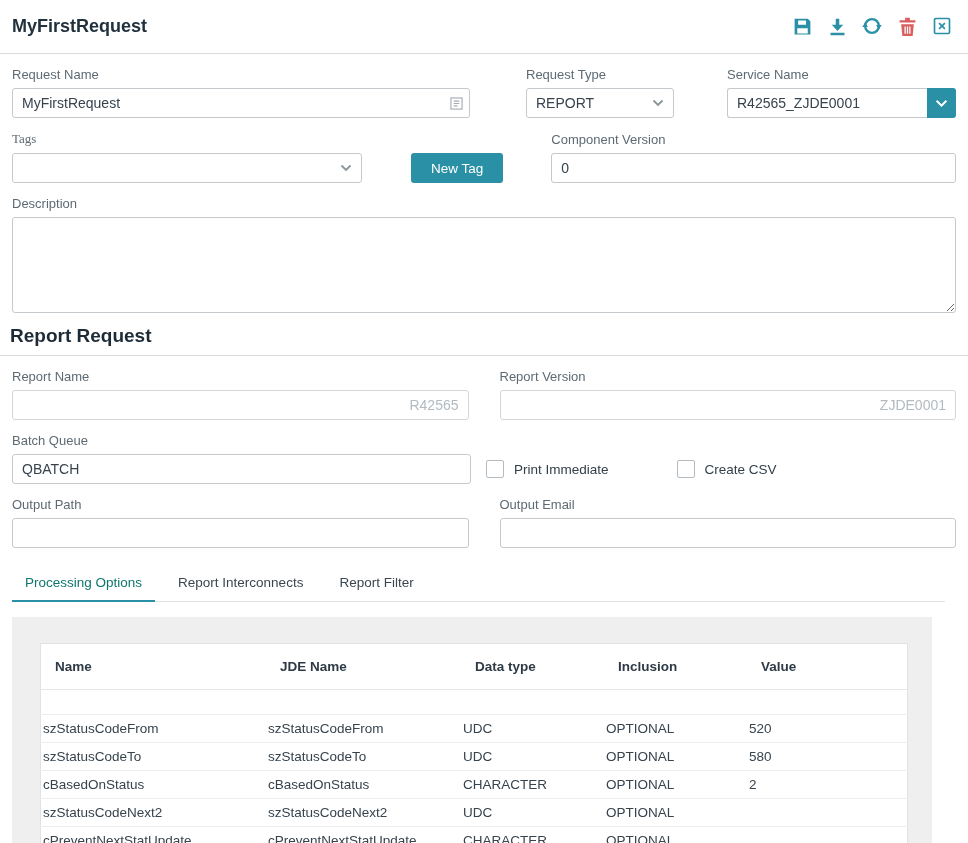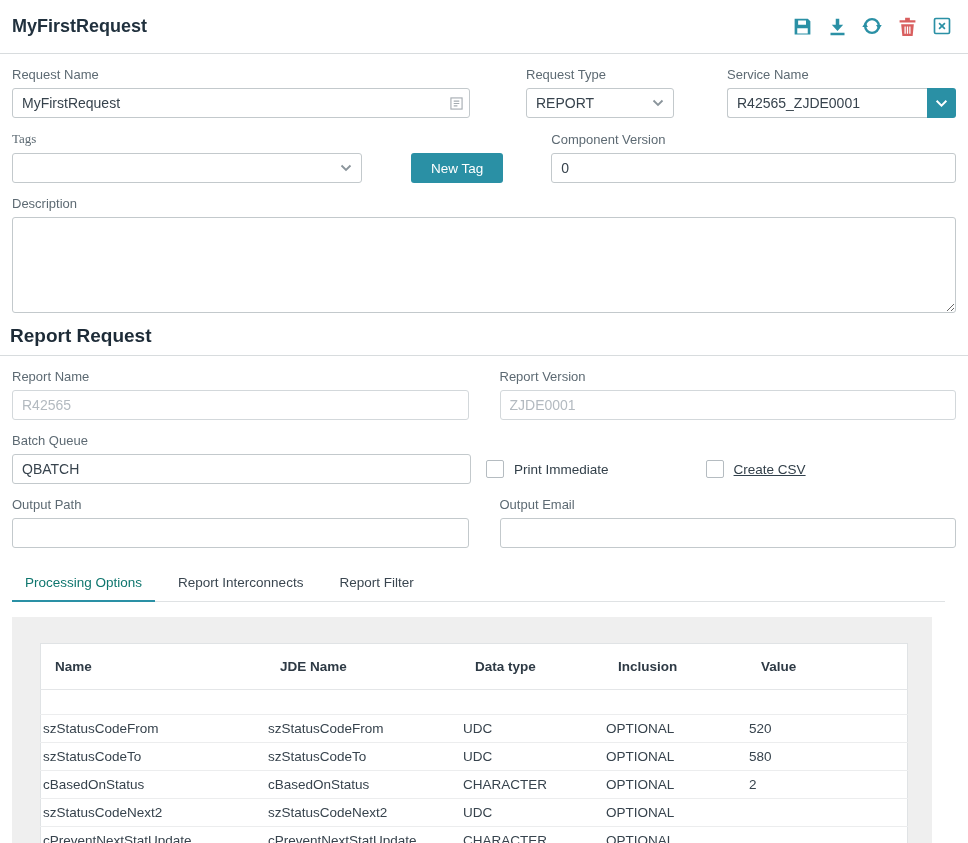--- a/index.html
+++ b/index.html
@@ -20,21 +20,21 @@
   .icon-btn { width: 24px; height: 24px; display: flex; align-items: center; justify-content: center; cursor: pointer; }
 
   .form { padding: 0 12px; }
   .row { display: flex; align-items: flex-end; gap: 36px; }
   .field .label, .label { font-size: 13px; color: #5d6a73; margin: 13px 0 6px; }
   .input, .select, .ta {
     border: 1px solid #c3c9cc; border-radius: 3px; background: #fff;
     font-family: "Liberation Sans", sans-serif; font-size: 14px; color: #37434d;
   }
   .input { height: 30px; padding: 0 9px; width: 100%; outline: none; }
-  .input.dim { color: #b3bac0; border-color: #d3d8db; }
+  .input.dim { color: #b3bac0; border-color: #d3d8db; text-align: right; }
   .input-wrap { position: relative; }
   .input-icon { position: absolute; right: 7px; top: 8px; opacity: .9; }
   .select {
     height: 30px; display: flex; align-items: center; justify-content: space-between;
     padding: 0 9px; cursor: pointer;
   }
   .combo { display: flex; }
   .combo .input { border-top-right-radius: 0; border-bottom-right-radius: 0; border-right: none; }
   .combo-btn {
     width: 34px; height: 30px; border: none; cursor: pointer;
@@ -55,21 +55,21 @@
   .ta { width: 100%; height: 96px; resize: both; padding: 6px 8px; display: block; }
 
   .section-heading { font-size: 19px; font-weight: bold; color: #1d2b37; margin: 12px 0 0 10px; }
   .section-rule { border-bottom: 1px solid #d8dcde; margin-top: 8px; }
 
   .rr-row { display: flex; align-items: flex-end; padding: 0 12px; }
   .rr-left { width: 459px; }
   .rr-right { width: 459px; margin-left: 31px; }
   .check-group { display: flex; align-items: center; margin-bottom: 6px; cursor: pointer; }
   .check-group.g1 { margin-left: 15px; }
-  .check-group.g2 { margin-left: 97px; text-decoration: underline; }
+  .check-group.g2 { margin-left: 68px; }
   .checkbox { width: 18px; height: 18px; border: 1px solid #b5bcc1; border-radius: 2px; background: #fff; }
   .check-label { font-size: 13.5px; color: #33404a; margin-left: 10px; }
 
   .tabs { display: flex; margin: 18px 23px 0 12px; border-bottom: 1px solid #dfe2e4; }
   .tab { padding: 9px 13px 11px; font-size: 13.5px; color: #3a4650; cursor: pointer; margin-right: 10px; white-space: nowrap; }
   .tab.active { color: #0f766e; border-bottom: 2px solid #2a90a5; margin-bottom: -1px; padding-bottom: 10px; }
 
   .panel { margin: 15px 0 0 12px; width: 920px; background: #efefef; padding: 26px 24px 30px 28px; }
   table { width: 100%; border-collapse: collapse; background: #fff; border: 1px solid #e0e3e5; table-layout: fixed; }
   th { text-align: left; font-size: 13.5px; font-weight: bold; color: #2e3a45; padding: 15px 6px 15px 14px; border-bottom: 1px solid #e4e6e8; }

